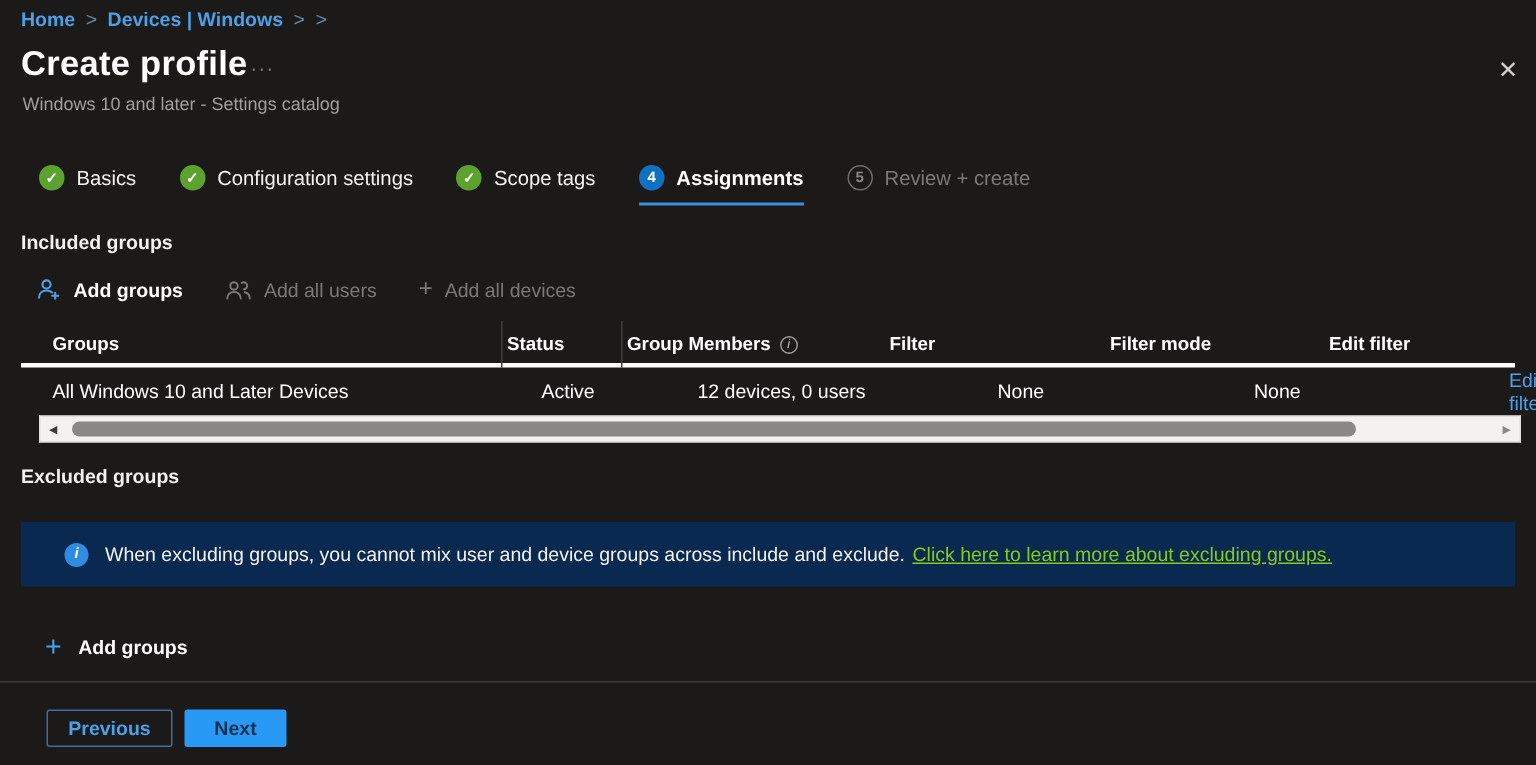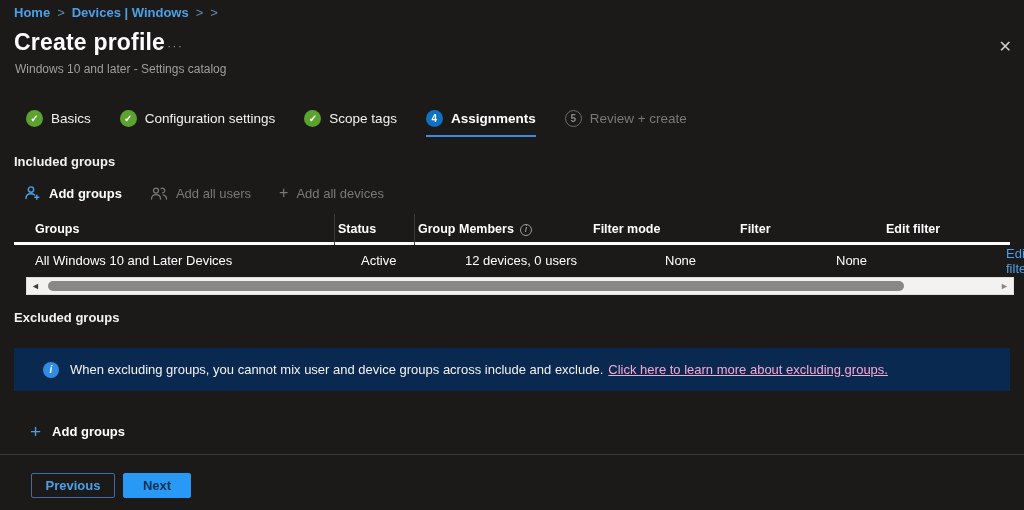--- a/index.html
+++ b/index.html
@@ -66,21 +66,21 @@
   .sb-thumb { position:absolute; top:3px; left:21px; width:856px; height:10px; background:#8a8886; border-radius:6px; cursor:grab; }
 
   
   .exc-heading { top:310px; }
   .info-banner { position:absolute; top:348px; left:14px; width:996px; height:43px; background:#0a2950;
     display:flex; align-items:center; font-size:13px; }
   .info-icon { width:16px; height:16px; border-radius:50%; background:#2f8ce0; color:#fff; font-weight:700;
     font-size:10px; display:flex; align-items:center; justify-content:center; margin-left:29px; flex:0 0 16px;
     font-style:italic; }
   .info-text { margin-left:11px; color:#f3f2f1; }
-  .info-link { color:#f9a8d4; text-decoration:underline; margin-left:5px; cursor:pointer; }
+  .info-link { color:#84cc16; text-decoration:underline; margin-left:5px; cursor:pointer; }
 
   .add-groups-2 { position:absolute; top:422px; left:30px; display:flex; gap:11px; align-items:center; cursor:pointer; }
   .blue-plus { color:#4ba0e8; font-size:19px; font-weight:400; line-height:1; }
   .add-groups-2 .t-label { font-size:13px; font-weight:600; color:#fff; }
 
   
   .footer-divider { position:absolute; top:454px; left:0; width:1024px; height:1px; background:#3b3a39; }
   .btn { position:absolute; top:473px; height:25px; border-radius:2px; font-size:13px; font-weight:600;
     display:flex; align-items:center; justify-content:center; cursor:pointer;
     font-family:"Liberation Sans", sans-serif; }
@@ -159,22 +159,22 @@
     </div>
   </div>
 
   <div class="grp-table">
     <div class="t-head">
       <div class="cell">Groups</div>
       <div class="cell sep">Status</div>
       <div class="cell sep">
         <span>Group Members</span><span class="info-badge">i</span>
       </div>
+      <div class="cell">Filter</div>
       <div class="cell">Filter mode</div>
-      <div class="cell">Filter</div>
       <div class="cell">Edit filter</div>
     </div>
     <div class="t-row">
       <div class="cell">All Windows 10 and Later Devices</div>
       <div class="cell">Active</div>
       <div class="cell">12 devices, 0 users</div>
       <div class="cell">None</div>
       <div class="cell">None</div>
       <div class="cell link">Edit filter</div>
     </div>

